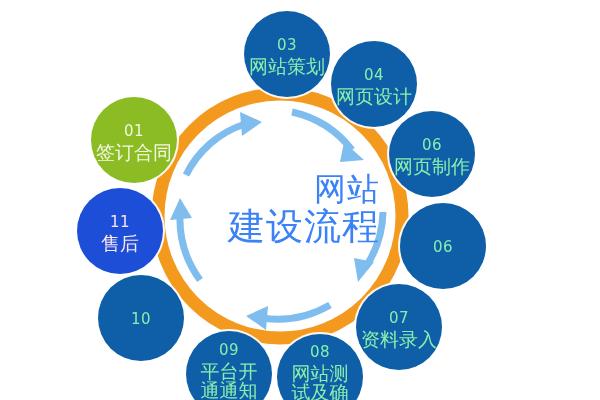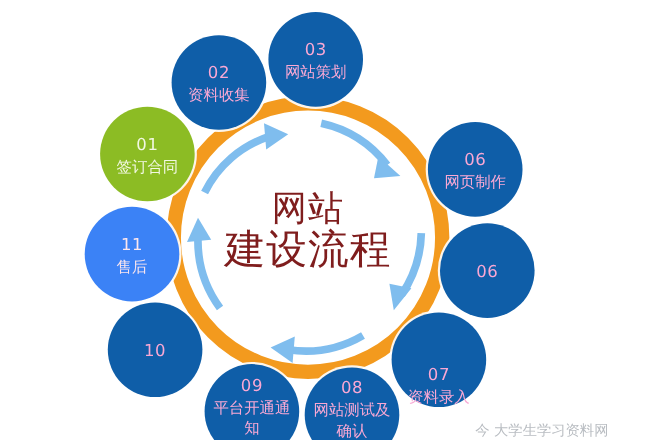--- a/index.html
+++ b/index.html
@@ -28,49 +28,49 @@
     }
     .step {
       position: absolute;
       width: 86px;
       height: 86px;
       border-radius: 50%;
       display: flex;
       flex-direction: column;
       align-items: center;
       justify-content: center;
-      color: #f9a8d4;
+      color: #86efac;
       box-shadow: 0 0 0 2px rgba(255,255,255,0.9);
       text-align: center;
       box-sizing: border-box;
       padding-top: 2px;
     }
     .step .num {
       font-size: 15px;
       line-height: 18px;
       letter-spacing: 0.5px;
     }
     .step .label {
-      font-size: 14px;
+      font-size: 19px;
       line-height: 18px;
       margin-top: 3px;
       white-space: nowrap;
     }
     .step.two-line .label { width: 70px; white-space: normal; line-height: 19px; }
     .step.blue { background: #0f5ea8; }
     .step.green { background: #8cbc24; color: #f2f8e2; }
-    .step.pink { background: #3b82f6; color: #fbe6ee; }
+    .step.pink { background: #1d4ed8; color: #fbe6ee; }
 
     .center-title {
       position: absolute;
       left: 180px;
       top: 170px;
       width: 200px;
-      text-align: center;
-      color: #7f1d1d;
+      text-align: right;
+      color: #3b82f6;
       font-family: "DejaVu Sans", sans-serif;
     }
     .center-title .line1 {
       font-size: 32px;
       line-height: 38px;
       letter-spacing: 1px;
     }
     .center-title .line2 {
       font-size: 37px;
       line-height: 38px;
@@ -121,41 +121,41 @@
 
       <polygon points="170,220 180,198 192,218"></polygon>
     </g>
   </svg>
 
   <div class="step green" style="left:91px; top:97px;">
     <span class="num">01</span>
     <span class="label">签订合同</span>
   </div>
 
-  <div class="step blue" style="left:156px; top:32px;">
-    <span class="num">02</span>
-    <span class="label">资料收集</span>
-  </div>
 
   <div class="step blue" style="left:244px; top:11px;">
     <span class="num">03</span>
     <span class="label">网站策划</span>
   </div>
 
+  <div class="step blue" style="left:331px; top:41px;">
+    <span class="num">04</span>
+    <span class="label">网页设计</span>
+  </div>
 
   <div class="step blue" style="left:389px; top:111px;">
     <span class="num">06</span>
     <span class="label">网页制作</span>
   </div>
 
   <div class="step blue" style="left:400px; top:203px;">
     <span class="num">06</span>
   </div>
 
-  <div class="step blue" style="left:356px; top:284px;justify-content:flex-end;">
+  <div class="step blue" style="left:356px; top:284px;">
     <span class="num">07</span>
     <span class="label">资料录入</span>
   </div>
 
   <div class="step blue two-line" style="left:277px; top:334px; justify-content:flex-start; padding-top:9px;">
     <span class="num">08</span>
     <span class="label">网站测试及确认</span>
   </div>
 
   <div class="step blue two-line" style="left:186px; top:331px; justify-content:flex-start; padding-top:10px;">
@@ -170,14 +170,13 @@
   <div class="step pink" style="left:77px; top:188px;">
     <span class="num">11</span>
     <span class="label">售后</span>
   </div>
 
   <div class="center-title">
     <div class="line1">网站</div>
     <div class="line2">建设流程</div>
   </div>
 
-  <div class="watermark">今 大学生学习资料网</div>
 </div>
 
 </body></html>

